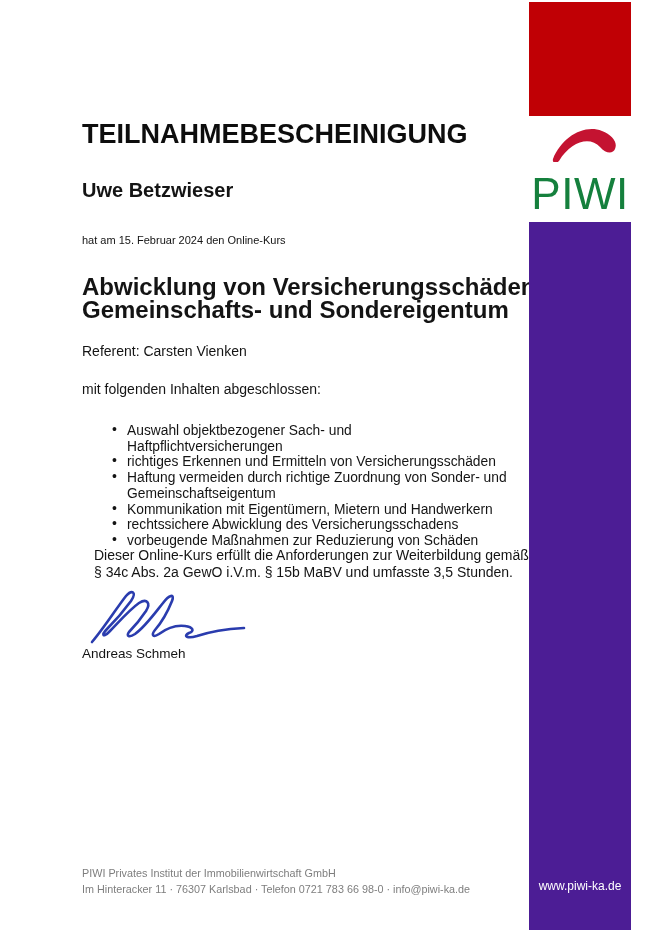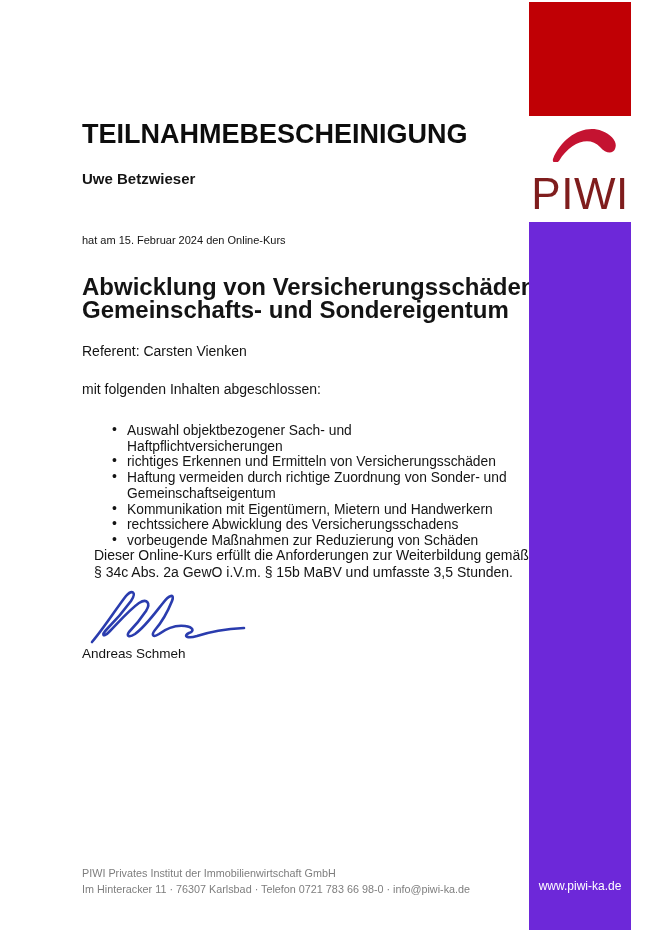--- a/index.html
+++ b/index.html
@@ -11,22 +11,22 @@
     font-family:"Liberation Sans", sans-serif;
     color:#141414;
     overflow:hidden;
   }
   
   .title {
     position:absolute; left:82px; top:121px;
     margin:0; font-size:27px; line-height:27px; font-weight:bold; color:#0d0d0d;
   }
   .participant {
-    position:absolute; left:82px; top:168px;
-    font-size:15px; line-height:22px; font-weight:bold;
+    position:absolute; left:82px; top:179px;
+    font-size:20px; line-height:22px; font-weight:bold;
   }
   .intro {
     position:absolute; left:82px; top:232px;
     font-size:11px; line-height:16px;
   }
   .course-title {
     position:absolute; left:82px; top:275px; margin:0;
     font-size:24px; line-height:23px; font-weight:bold;
     white-space:pre-line;
   }
@@ -75,25 +75,25 @@
   }
   .logo-box {
     position:absolute; left:529px; top:116px; width:102px; height:106px;
     background:#ffffff;
   }
   .swoosh { position:absolute; left:23px; top:10px; }
   .logo-text {
     position:absolute; left:0; top:56px; width:100%;
     text-align:center;
     font-size:44px; line-height:44px; font-weight:400;
-    color:#7f1d1d; letter-spacing:0.5px;
+    color:#15803d; letter-spacing:0.5px;
   }
   .bar-main {
     position:absolute; left:529px; top:222px; width:102px; height:708px;
-    background:#6d28d9;
+    background:#4c1d95;
   }
   .website {
     position:absolute; bottom:37px; left:0; width:100%;
     text-align:center;
     color:#ffffff; font-size:12px; line-height:14px;
   }
 </style>
 </head>
 <body>
 

